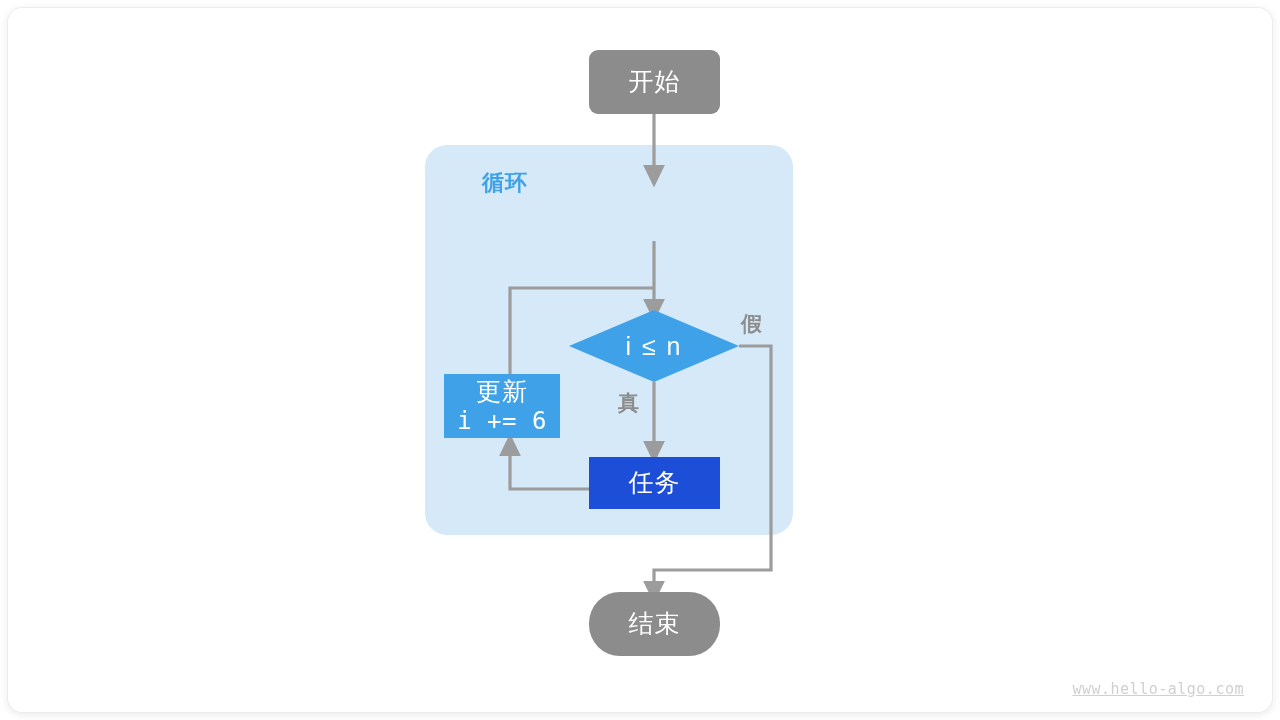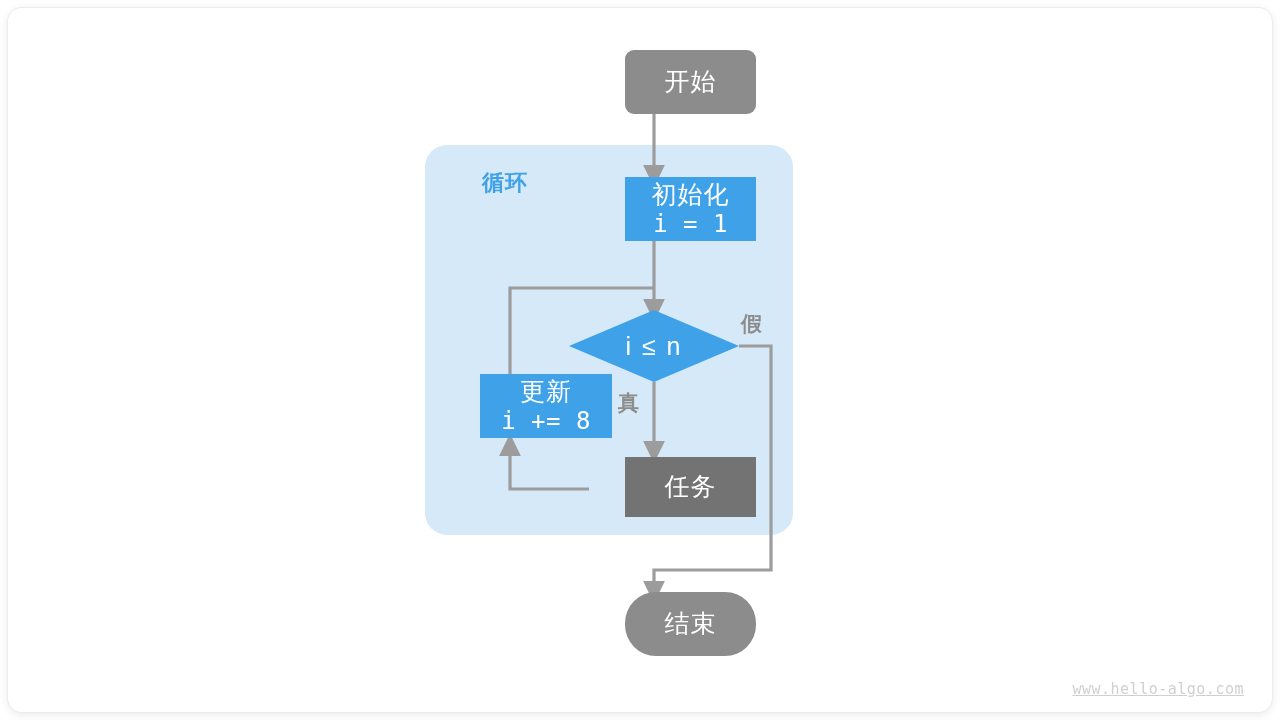--- a/index.html
+++ b/index.html
@@ -38,21 +38,20 @@
   .node {
     position: absolute;
     display: flex;
     flex-direction: column;
     align-items: center;
     justify-content: center;
     color: #ffffff;
     text-align: center;
     line-height: 1.18;
     box-sizing: border-box;
-    margin-left: 36px;
   }
   .terminal {
     border-radius: 9px;
   }
   .node .cn {
     font-family: "Liberation Sans", sans-serif;
     font-size: 25px;
     letter-spacing: 1px;
   }
   .node .code {
@@ -132,33 +131,29 @@
 
     <path d="M739,346 L771,346 L771,570 L654,570 L654,592" stroke="#9c9c9c" stroke-width="3.2" fill="none" marker-end="url(#arrowhead)"></path>
 
     <polygon points="654,310 739,346 654,382 569,346" fill="#3fa2e8"></polygon>
   </svg>
 
   <div class="node terminal" style="left:589px; top:50px; width:131px; height:64px; background:#8c8c8c;">
     <span class="cn">开始</span>
   </div>
 
-  <div class="node" style="left:589px; top:177px; width:131px; height:64px; background:#3fa2e8;">
-    <span class="cn">初始化</span>
-    <span class="code">i = 1</span>
-  </div>
 
   <div class="diamond-label" style="left:569px; top:310px; width:170px; height:72px;">i ≤ n</div>
 
-  <div class="node" style="left:444px; top:374px; width:132px; height:64px; background:#3fa2e8;">
+  <div class="node" style="left:444px; top:374px; width:116px; height:64px; background:#3fa2e8;">
     <span class="cn">更新</span>
-    <span class="code">i += 8</span>
+    <span class="code">i += 6</span>
   </div>
 
-  <div class="node" style="left:589px; top:457px; width:131px; height:60px; background:#737373;">
+  <div class="node" style="left:589px; top:457px; width:131px; height:52px; background:#1d4ed8;">
     <span class="cn">任务</span>
   </div>
 
   <div class="node terminal" style="left:589px; top:592px; width:131px; height:64px; background:#8c8c8c;border-radius:31px;">
     <span class="cn">结束</span>
   </div>
 
   <div class="edge-label" style="left:618px; top:389px;">真</div>
 
   <div class="edge-label" style="left:741px; top:310px;">假</div>

